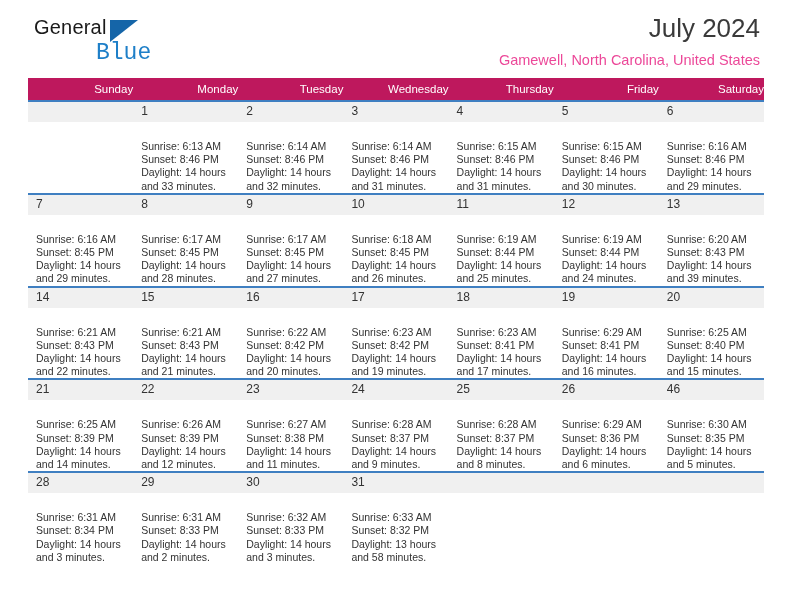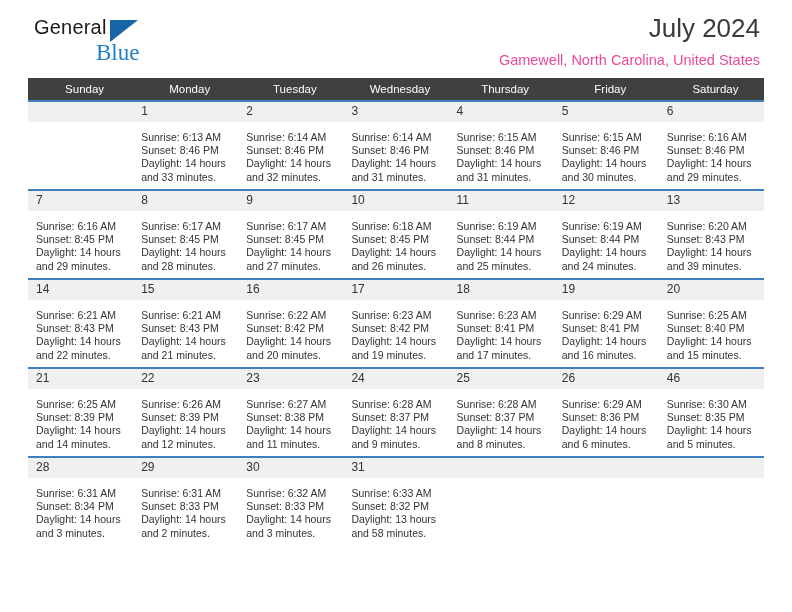--- a/index.html
+++ b/index.html
@@ -51,21 +51,21 @@
     height: 0;
     border-left: 28px solid #1565a8;
     border-bottom: 22px solid transparent;
   }
   .logo-blue {
     position: absolute;
     left: 62px;
     top: 24px;
     font-size: 23px;
     color: #1e7fc8;
-    font-family: Liberation Serif, serif;
+    font-family: Liberation Mono, monospace;
   }
   .title {
     position: absolute;
     right: 4px;
     top: 13px;
     font-size: 26px;
     color: #3a3a3a;
     font-weight: normal;
     white-space: nowrap;
   }
@@ -78,25 +78,25 @@
     white-space: nowrap;
   }
 
   
   table.calendar {
     width: 736px;
     border-collapse: collapse;
     table-layout: fixed;
   }
   table.calendar th {
-    background: #404040;
+    background: #be185d;
     color: #ffffff;
     font-size: 11.5px;
     font-weight: normal;
-    text-align: center;
+    text-align: right;
     padding: 5px 0 5px 8px;
     height: 11px;
     border: none;
   }
   table.calendar td {
     vertical-align: top;
     padding: 0;
     border: none;
     border-top: 2px solid #3f7fc1;
     height: 87px;
@@ -106,21 +106,21 @@
     font-size: 12px;
     color: #333333;
     padding: 3px 0 4px 8px;
     line-height: 13px;
     min-height: 13px;
   }
   tr.week-row td.empty .daynum {
     background: #f0f0f0;
   }
   .details {
-    padding: 9px 6px 0 8px;
+    padding: 18px 6px 0 8px;
     font-size: 10.5px;
     line-height: 13.2px;
     color: #333333;
   }
   .details div {
     white-space: nowrap;
   }
 </style>
 </head>
 <body>

